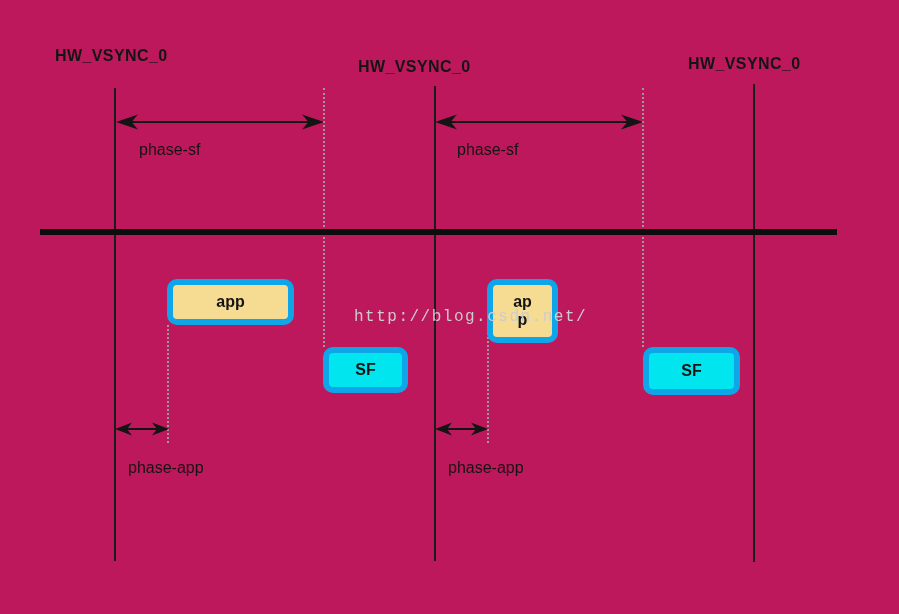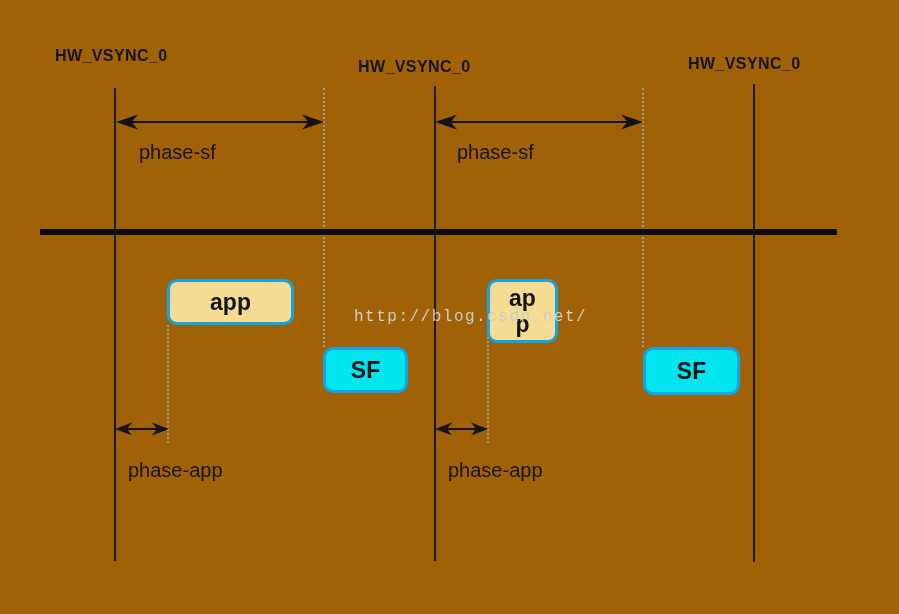--- a/index.html
+++ b/index.html
@@ -1,32 +1,32 @@
 <!DOCTYPE html>
 <html><head>
 <meta charset="utf-8">
 <style>
   html,body { margin:0; padding:0; background:#ffffff; }
   .canvas {
-    position:relative; width:899px; height:614px; background:#a16207;
+    position:relative; width:899px; height:614px; background:#be185d;
     font-family:"Liberation Sans", sans-serif; overflow:hidden;
   }
   .vsync-label {
     position:absolute; font-weight:bold; font-size:16px; color:#141414;
     letter-spacing:0.4px; white-space:nowrap;
   }
   .vline { position:absolute; width:2px; background:#1b1b1b; }
   .dotline { position:absolute; width:0; border-left:2px dotted #9a9a9a; }
   .timeline { position:absolute; height:6px; background:#0d0d0d; }
-  .phase-label { position:absolute; font-size:20px; color:#141414; white-space:nowrap; }
+  .phase-label { position:absolute; font-size:16px; color:#141414; white-space:nowrap; }
   .arrow { position:absolute; }
   .task-box {
-    position:absolute; border:3px solid #0ea5e9; border-radius:10px;
+    position:absolute; border:6px solid #0ea5e9; border-radius:10px;
     display:flex; align-items:center; justify-content:center;
-    font-weight:bold; font-size:23px; color:#141414; box-sizing:border-box;
+    font-weight:bold; font-size:16px; color:#141414; box-sizing:border-box;
     white-space:pre-line; text-align:center; line-height:1.15; z-index:3;
   }
   .app-fill { background:#F6DC92; }
   .sf-fill  { background:#00E5EE; }
   .watermark {
     position:absolute; font-family:"Liberation Mono", monospace;
     font-size:16px; color:#cccccc; letter-spacing:1.5px; z-index:6; white-space:nowrap;
   }
 </style>
 </head>

